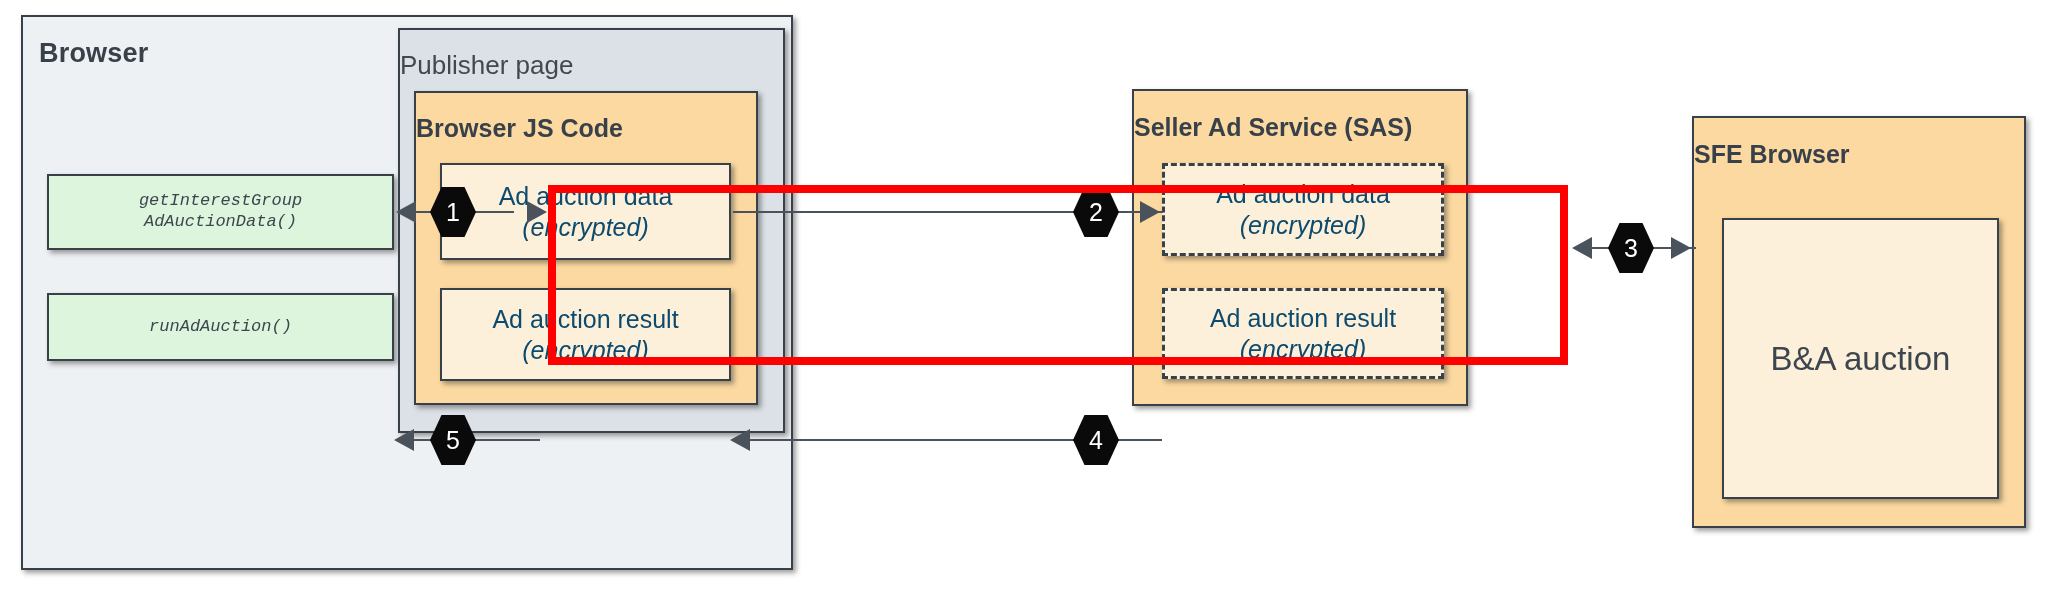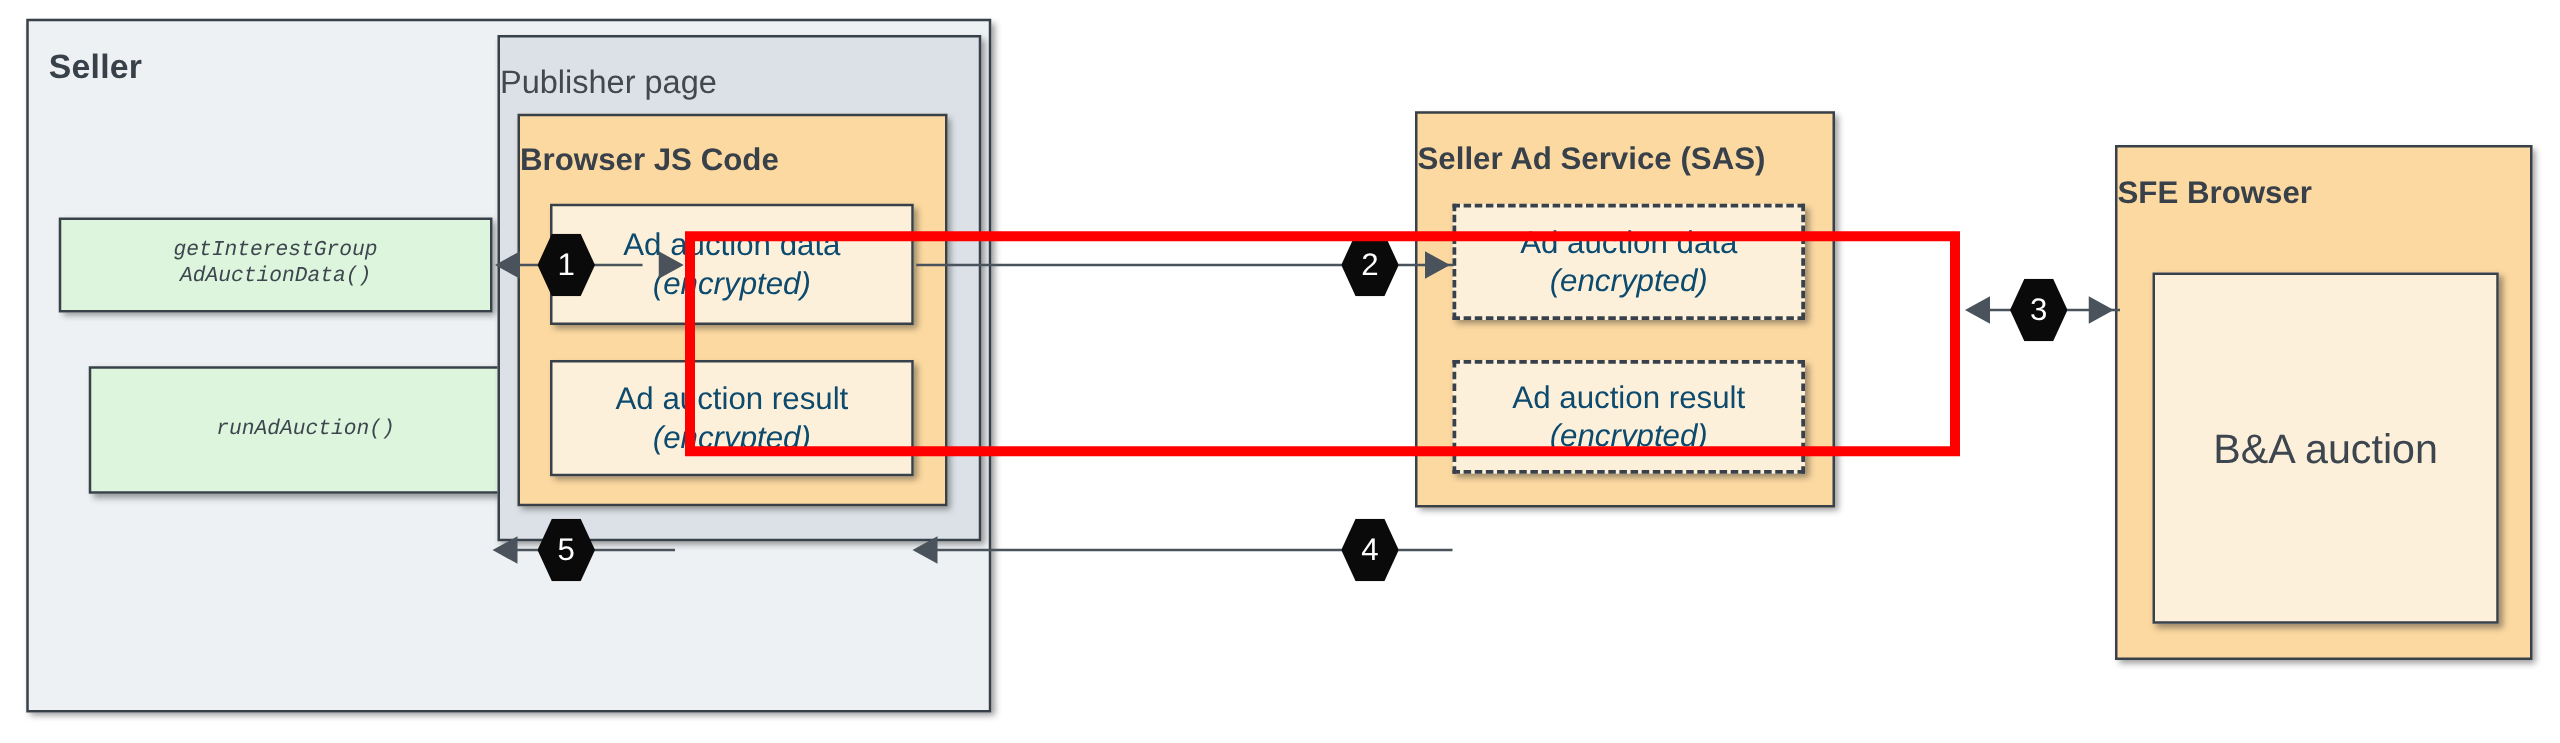--- a/index.html
+++ b/index.html
@@ -167,29 +167,29 @@
     line-height: 1;
     font-family: "Liberation Sans", sans-serif;
   }
 </style>
 </head>
 <body>
 
 <div id="canvas">
 
   <div class="box browser-container" style="left:21px; top:15px; width:772px; height:555px;">
-    <div class="browser-title" style="left:16px; top:21px;">Seller</div>
+    <div class="browser-title" style="left:16px; top:21px;">Browser</div>
   </div>
 
   <div class="box green-box" style="left:47px; top:174px; width:347px; height:76px;">
     <div class="green-text">getInterestGroup
 AdAuctionData()</div>
   </div>
 
-  <div class="box green-box" style="left:47px; top:293px; width:347px; height:102px;margin-left:24px;">
+  <div class="box green-box" style="left:47px; top:293px; width:347px; height:68px;">
     <div class="green-text">runAdAuction()</div>
   </div>
 
   <div class="box publisher-container" style="left:398px; top:28px; width:387px; height:405px;">
     <div class="box-label publisher-title" style="top:20px;">Publisher page</div>
   </div>
 
   <div class="box orange-container" style="left:414px; top:91px; width:344px; height:314px;">
     <div class="box-label orange-title" style="top:21px;">Browser JS Code</div>
   </div>

